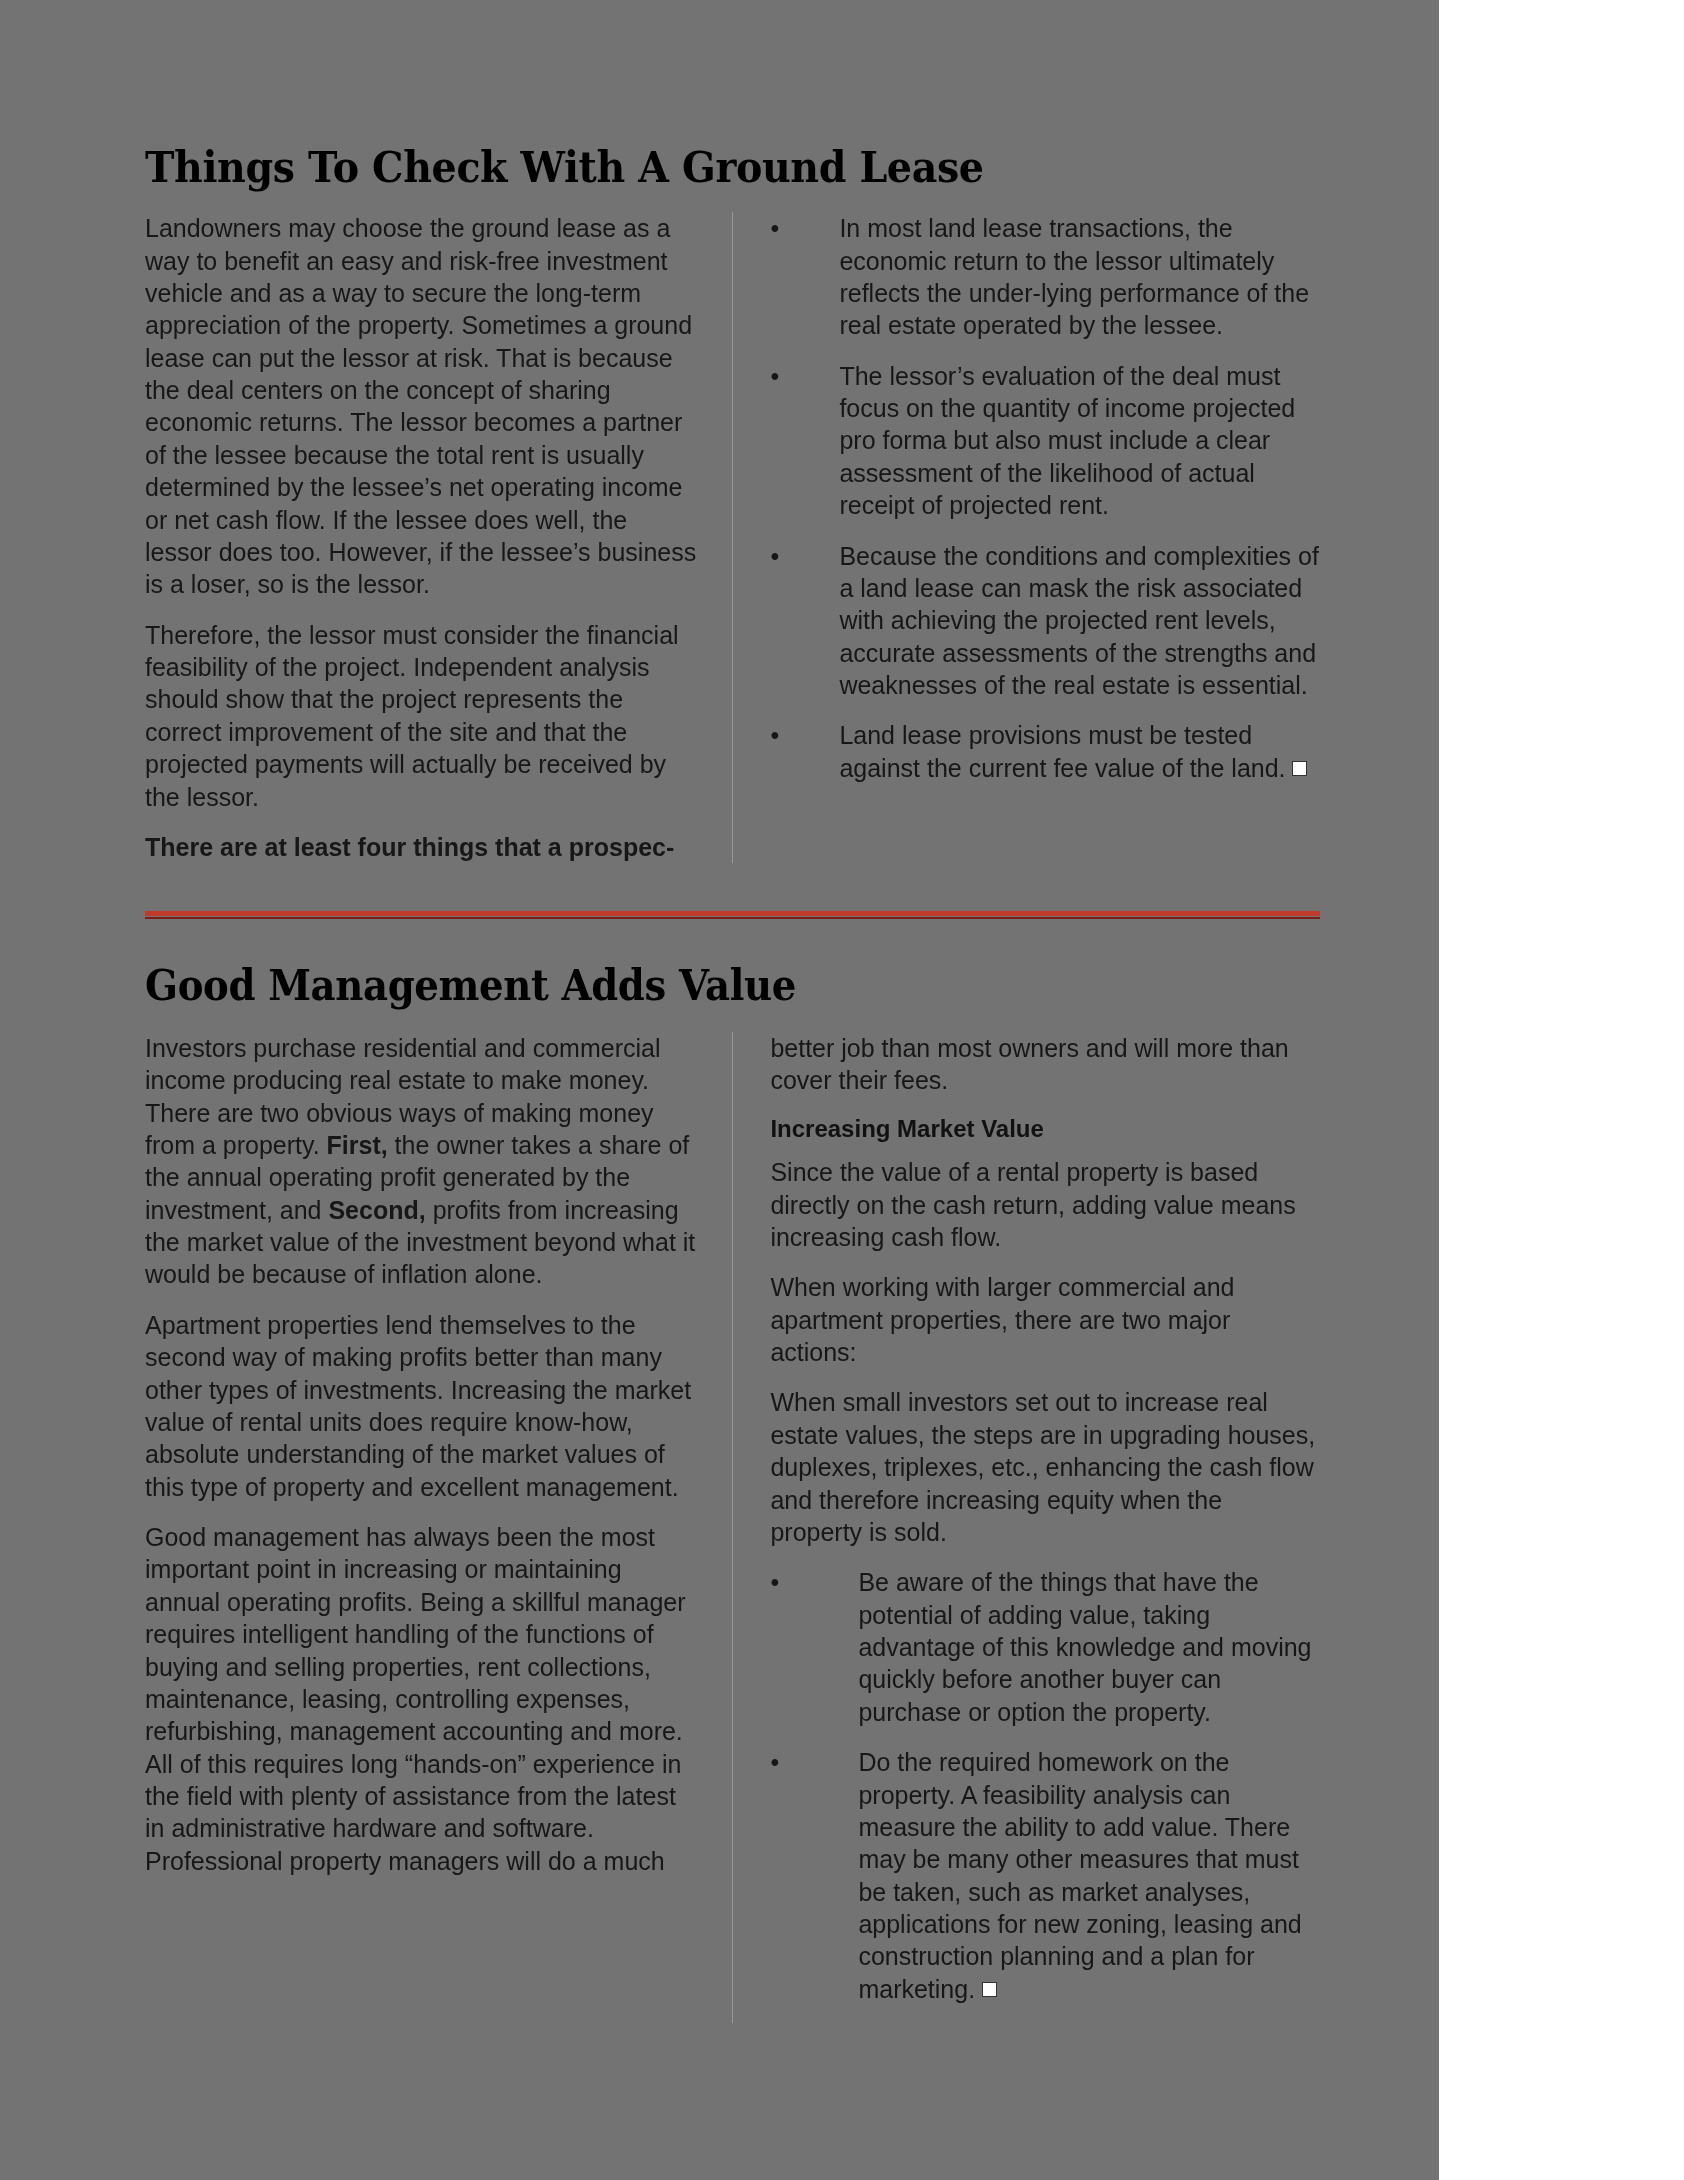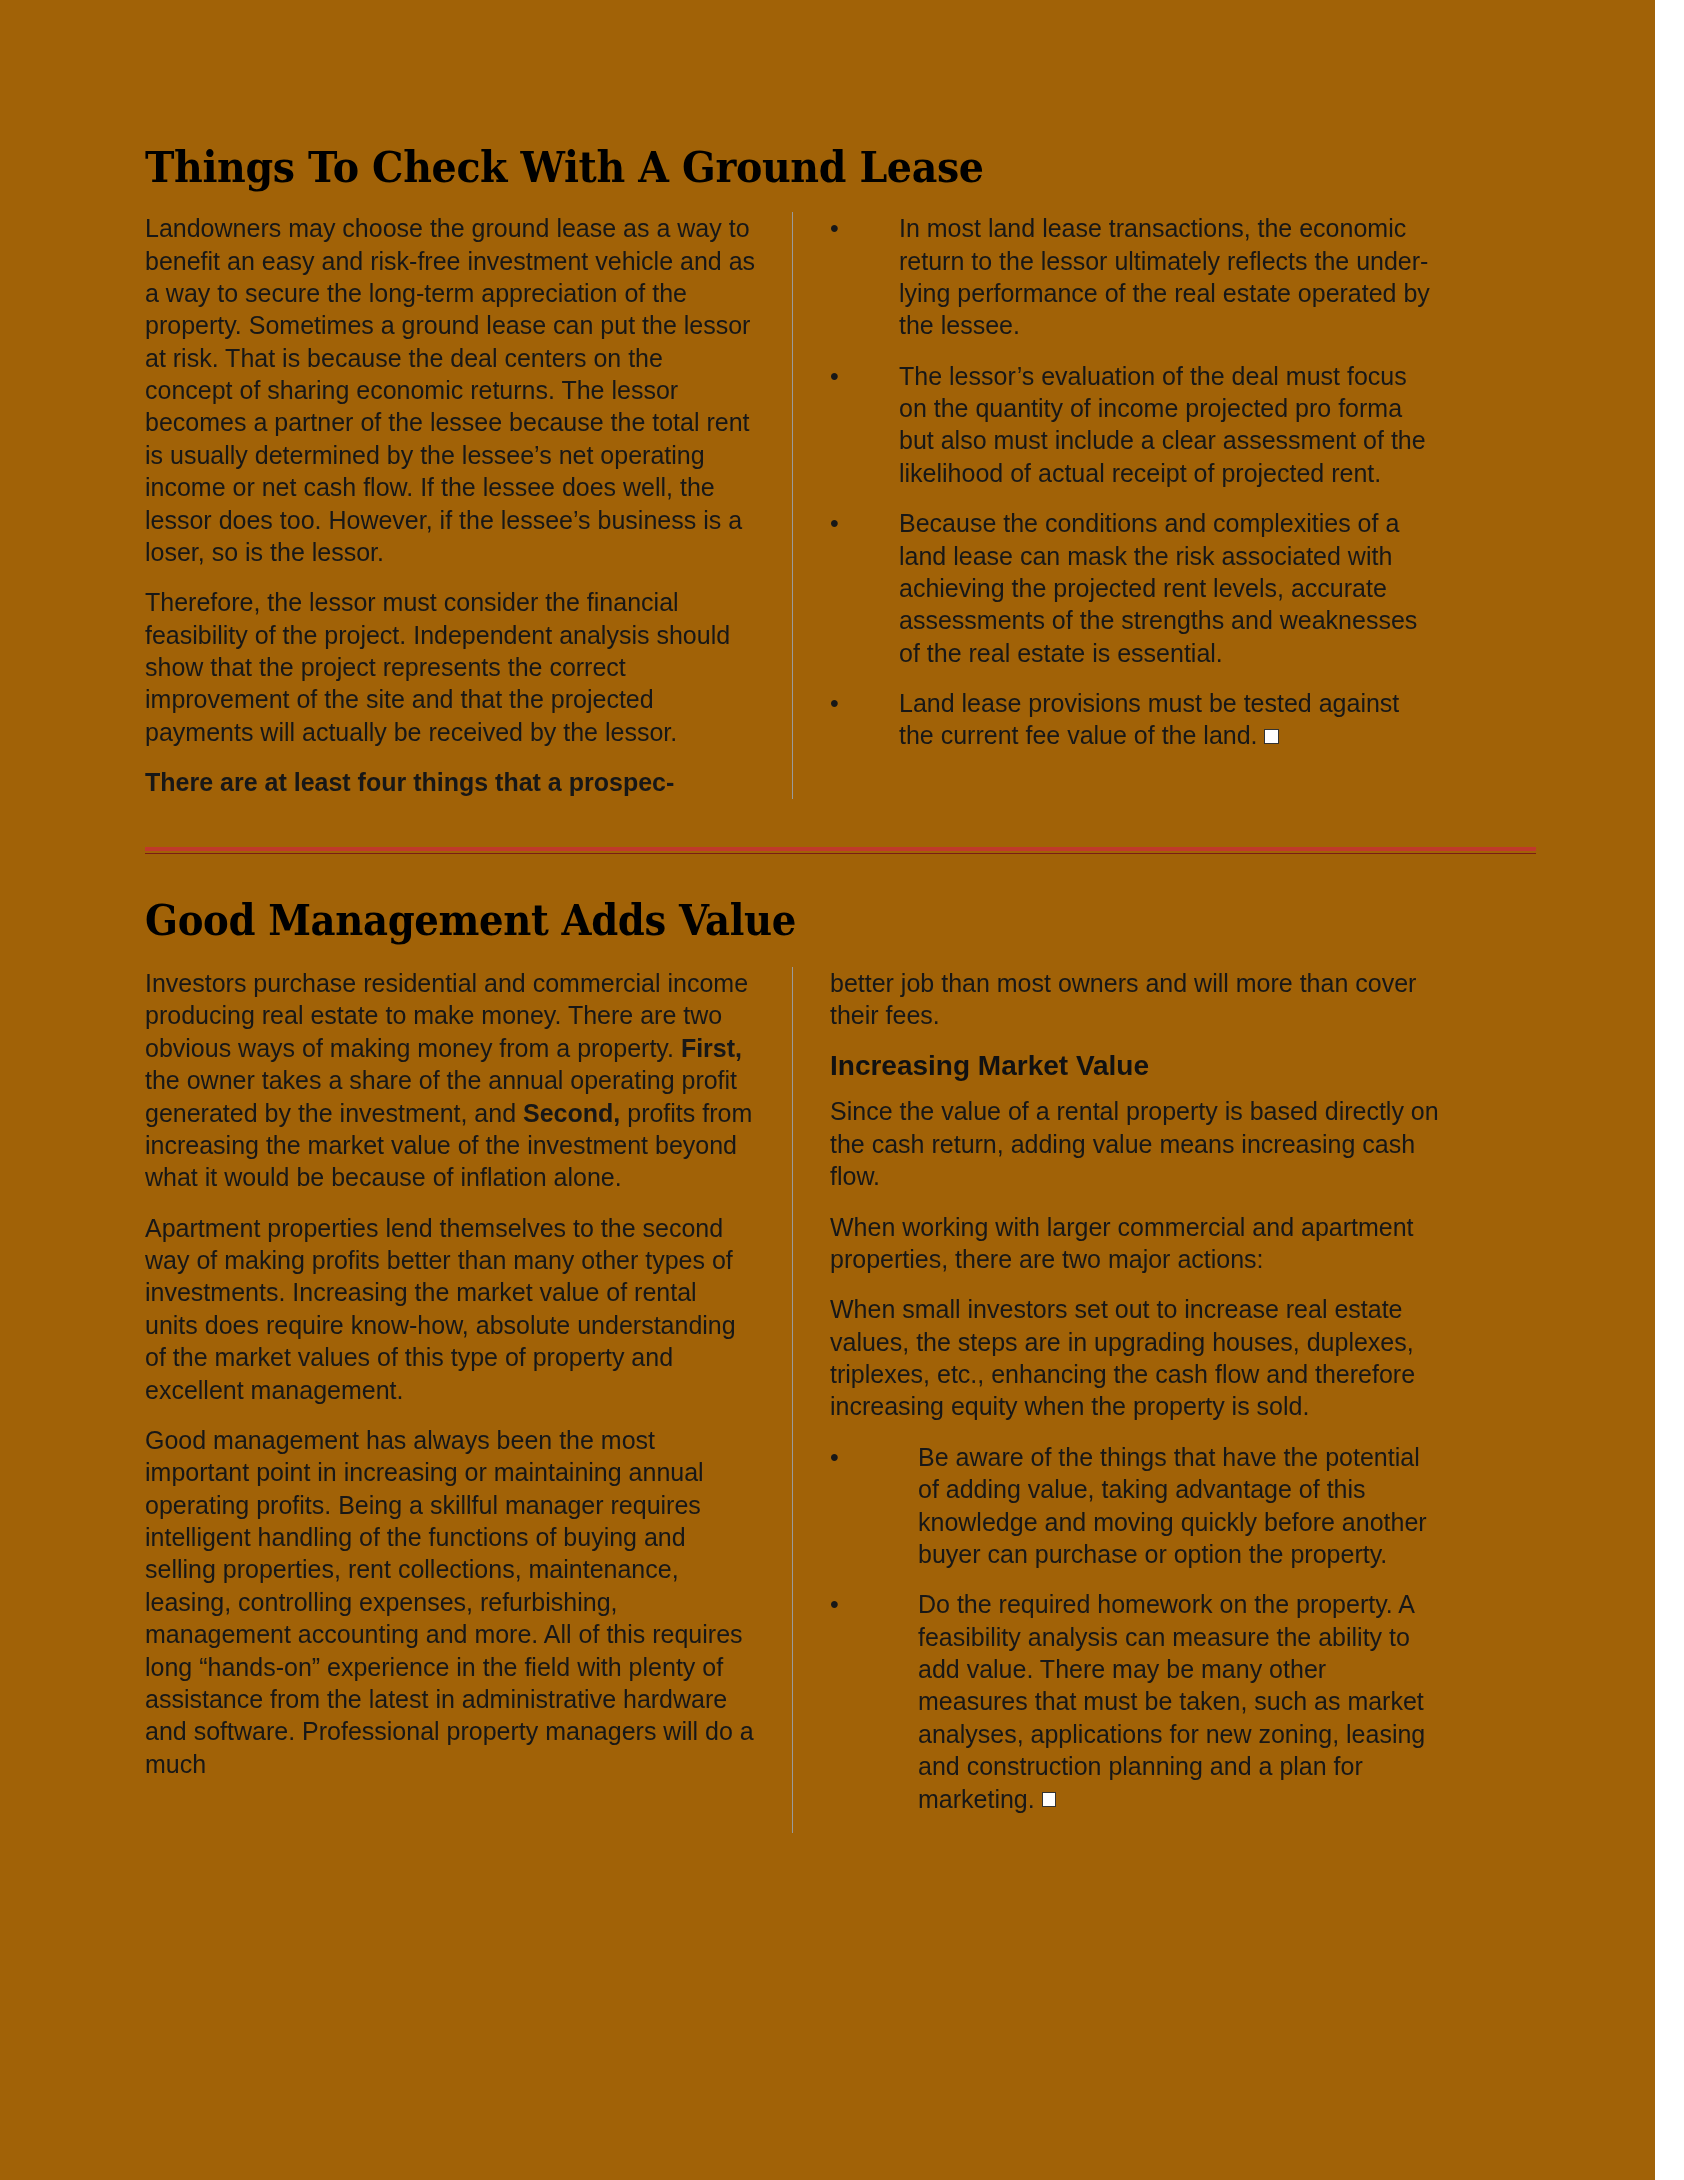--- a/index.html
+++ b/index.html
@@ -8,23 +8,23 @@
     background: #ffffff;
   }
   body {
     width: 1685px;
     min-height: 2181px;
     font-family: "Liberation Sans", sans-serif;
     color: #000000;
     position: relative;
   }
   .page {
-    width: 1655px;
+    width: 1439px;
     min-height: 2181px;
-    background: #a16207;
+    background: #737373;
     box-sizing: border-box;
     padding: 145px 119px 85px 145px;
   }
   .article {
     margin-bottom: 0;
   }
   .article-title {
     font-family: "DejaVu Serif", serif;
     font-weight: bold;
     font-size: 43px;
@@ -59,21 +59,21 @@
     text-align: left;
     color: #171717;
   }
   p.body-text:last-child {
     margin-bottom: 0;
   }
   p.bold-lead {
     font-weight: bold;
   }
   h3.subhead {
-    font-size: 28px;
+    font-size: 24px;
     font-weight: bold;
     margin: 0 0 13.6px 0;
     color: #111111;
   }
   .bullet {
     display: flex;
     flex-direction: row;
     margin: 0 0 18px 0;
     font-size: 25px;
     line-height: 1.295;

